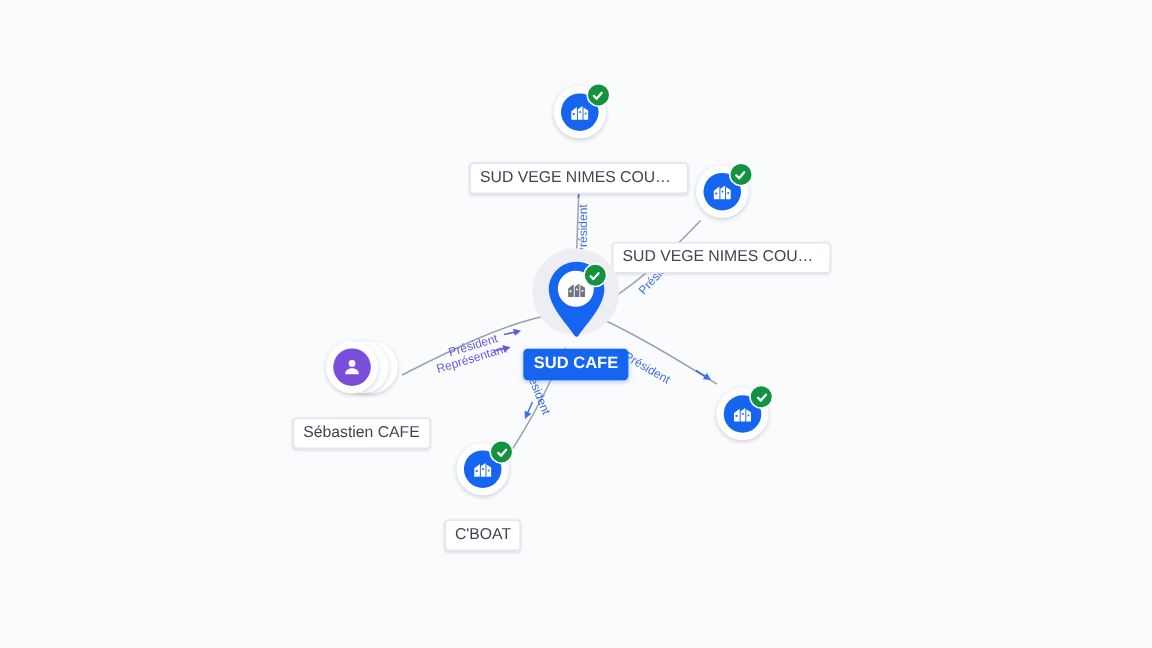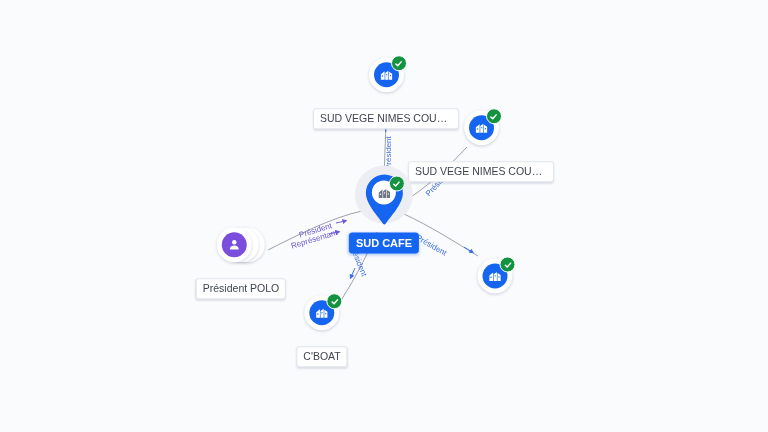--- a/index.html
+++ b/index.html
@@ -317,21 +317,21 @@
         <span class="stack-card s1"></span>
         <span class="stack-card s0">
           <span class="avatar">
             <svg width="15" height="15" viewBox="0 0 24 24" fill="#ffffff">
               <circle cx="12" cy="8" r="3.6"></circle>
               <path d="M4.8 19.5c0-3.9 3.2-6.2 7.2-6.2s7.2 2.3 7.2 6.2H4.8z"></path>
             </svg>
           </span>
         </span>
       </div>
-      <span class="chip" style="margin-top:3px;">Président POLO</span>
+      <span class="chip" style="margin-top:3px;">Sébastien CAFE</span>
     </div>
   </div>
 
   <div class="node" style="left:384px; top:213px;">
     <div class="node-inner">
       <span class="halo"></span>
       <div class="pin">
         <svg class="pin-body" width="43" height="54" viewBox="0 0 43 54" xmlns="http://www.w3.org/2000/svg">
           <path d="M21.5 2 C11.3 2 3 10.3 3 20.5 C3 32 16 44.5 20.2 51.3 C20.8 52.3 22.2 52.3 22.8 51.3 C27 44.5 40 32 40 20.5 C40 10.3 31.7 2 21.5 2 Z" fill="#1565f0"></path>
         </svg>

